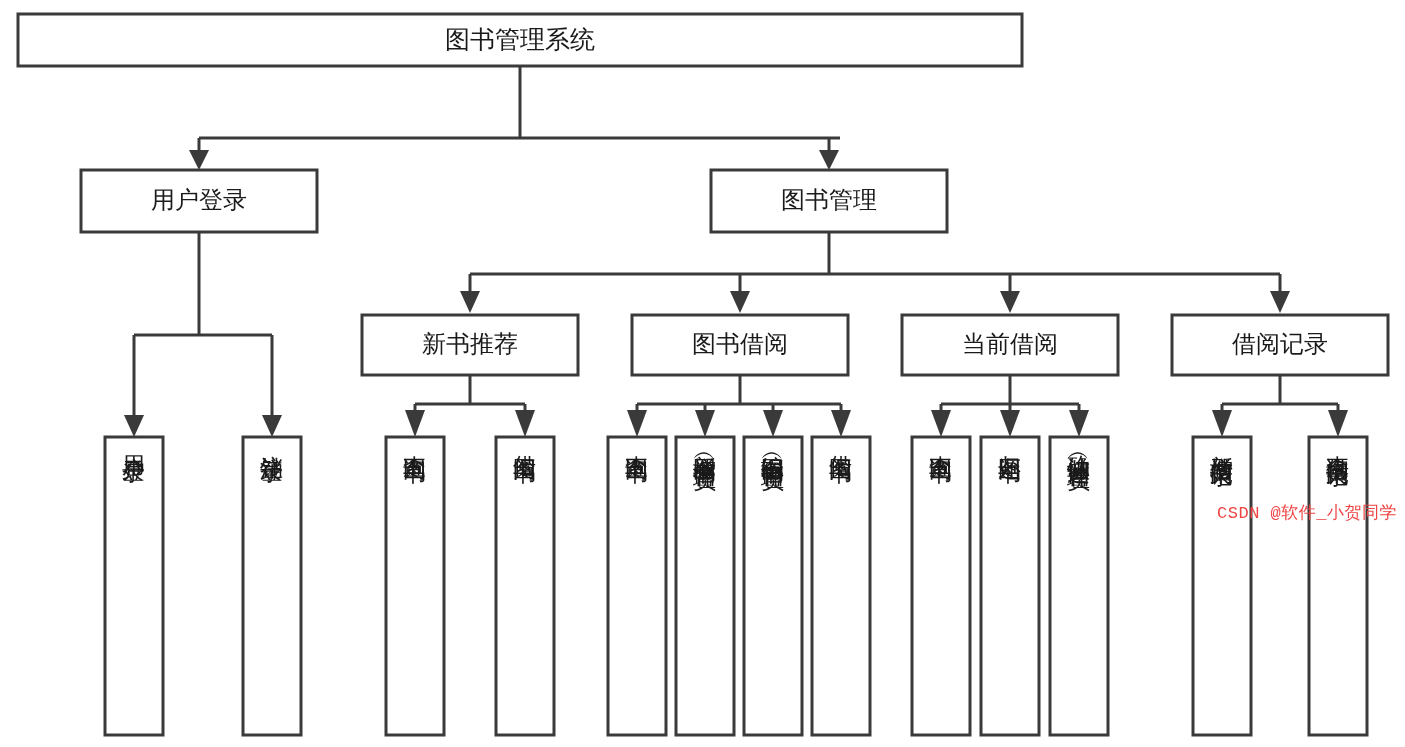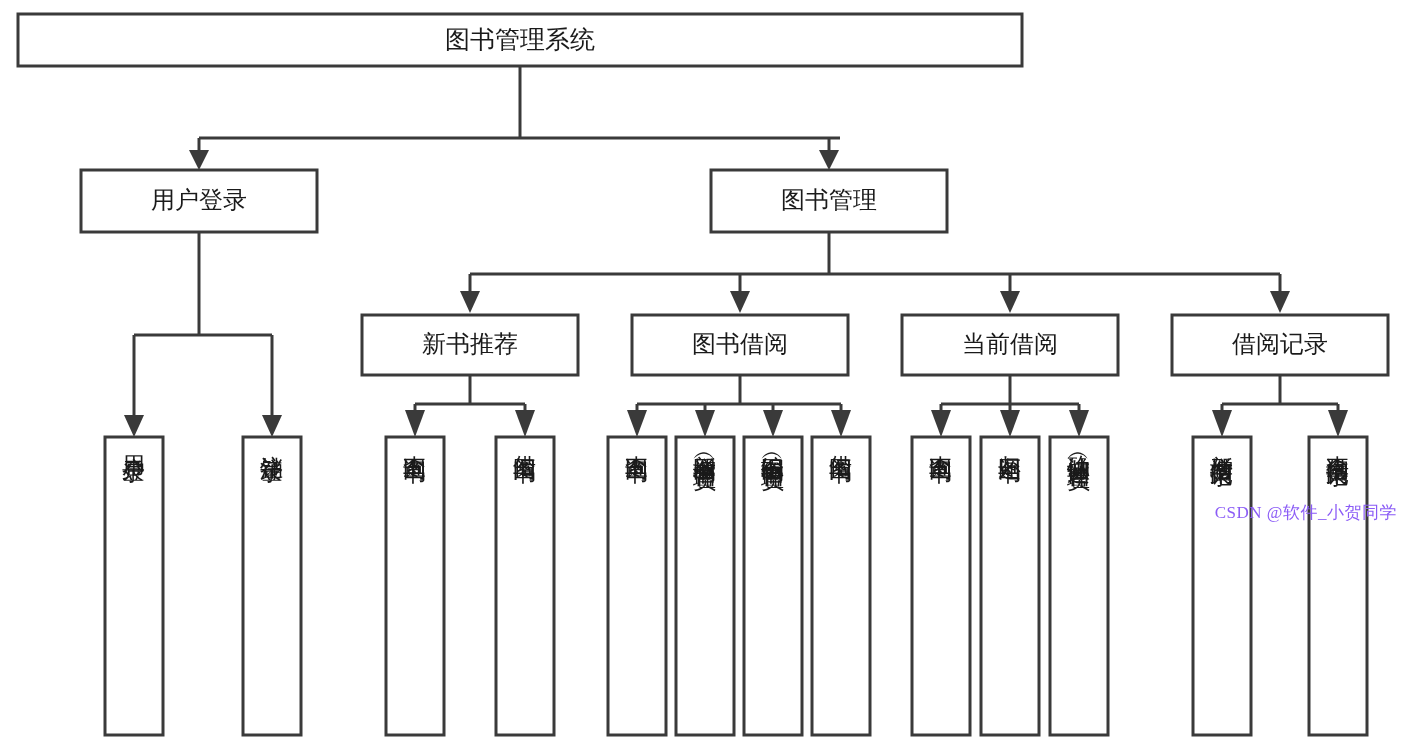--- a/index.html
+++ b/index.html
@@ -69,23 +69,23 @@
     font-size: 23px;
     line-height: 1.05;
     color: #1a1a1a;
     letter-spacing: 2px;
     white-space: nowrap;
   }
   .watermark {
     position: absolute;
     right: 8px;
     bottom: 6px;
-    font-family: Liberation Serif, serif;
+    font-family: Liberation Mono, monospace;
     font-size: 17px;
-    color: #8b5cf6;
+    color: #ef4444;
     letter-spacing: 0.5px;
     user-select: none;
   }
 </style>
 </head>
 <body>
 
 <div id="diagram-root">
 
   <svg id="tree-svg" viewBox="0 0 1405 747">

